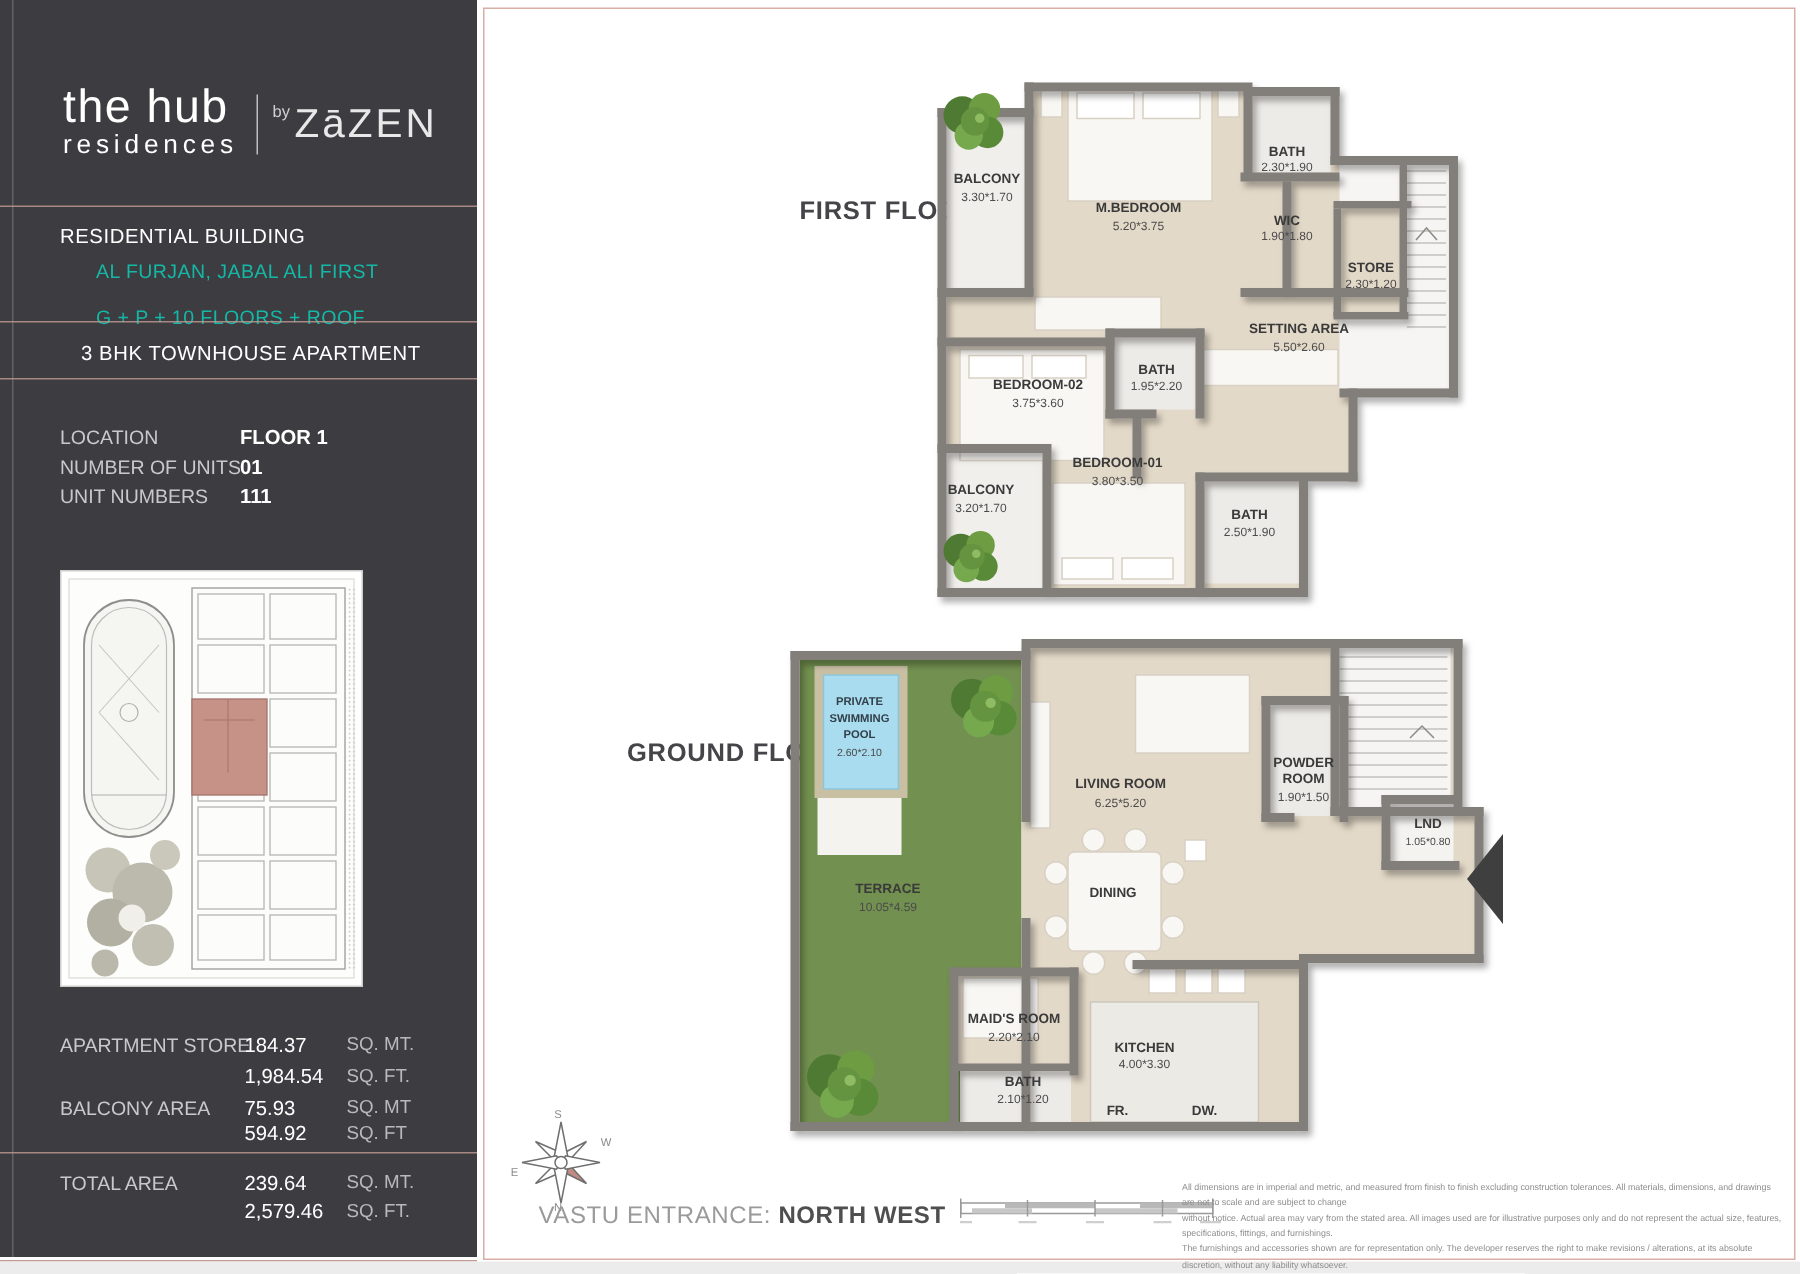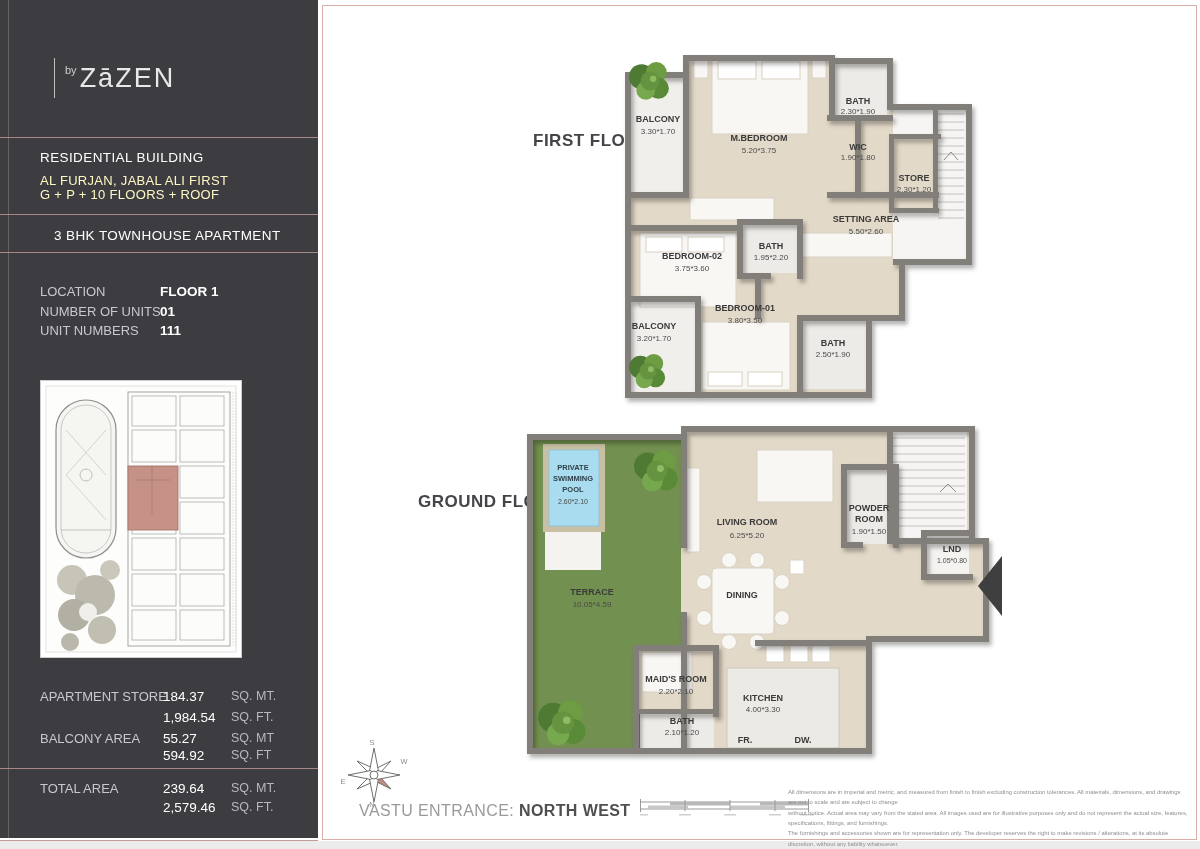--- a/index.html
+++ b/index.html
@@ -10,21 +10,21 @@
   .sidebar{left:0;top:0;width:318px;height:838px;background:#3d3c41;}
   .sb-vline{position:absolute;left:8px;top:0;width:1px;height:838px;background:#8b7d7a;opacity:.55;}
   .sb-hline{position:absolute;left:0;width:318px;height:1px;background:#c29b94;opacity:.8;}
   .logo-wrap{position:absolute;left:42px;top:58px;display:flex;align-items:center;color:#fff;}
   .logo-thehub{font-size:31px;letter-spacing:1px;line-height:.85;font-weight:400;}
   .logo-res{font-size:17.5px;letter-spacing:3.2px;font-weight:400;margin-top:2px;}
   .logo-div{width:1px;height:40px;background:#bfbfbf;margin:0 10px 0 12px;}
   .logo-by{font-size:11px;color:#cfcfcf;margin-right:3px;position:relative;top:-8px;text-align:right;}
   .logo-zazen{font-size:27px;letter-spacing:2px;color:#e8e8e8;font-weight:400;}
   .sb-h{color:#ffffff;font-weight:normal;font-size:13.5px;letter-spacing:.4px;}
-  .sb-t{color:#fef9c3;font-size:13px;letter-spacing:.3px;}
+  .sb-t{color:#14b8a6;font-size:13px;letter-spacing:.3px;margin-left:24px;}
   .kv{position:absolute;left:40px;color:#c9c8cc;font-size:13px;margin-top:18px;}
   .kv b{position:absolute;left:120px;color:#ffffff;font-size:13.5px;white-space:nowrap;}
   .arow{position:absolute;left:40px;color:#c9c8cc;font-size:13px;width:250px;}
   .arow .v{position:absolute;left:123px;color:#fff;font-weight:normal;font-size:13.5px;}
   .arow .u{position:absolute;left:191px;color:#b9b8bc;font-size:12.5px;}
   
   .content-border{left:322px;top:5px;width:873px;height:833px;border:1px solid #d9aea6;}
   .bottom-strip{left:0;top:841px;width:1200px;height:8px;background:#ececec;}
   .sb-bottomline{left:0;top:840px;width:318px;height:1px;background:#c29b94;}
   .floor-title{font-size:17px;font-weight:bold;color:#454449;letter-spacing:.5px;}
@@ -37,30 +37,34 @@
   .pl{font-family:"Liberation Sans",sans-serif;font-size:7.5px;font-weight:bold;fill:#31404a;text-anchor:middle;}
   .cl{font-family:"Liberation Sans",sans-serif;font-size:7.5px;fill:#8a8a8a;text-anchor:middle;}
 </style>
 </head>
 <body>
 
 <div class="abs sidebar">
   <div class="sb-vline"></div>
 
   <div class="logo-wrap">
+    <div>
+      <div class="logo-thehub">the hub</div>
+      <div class="logo-res">residences</div>
+    </div>
     <div class="logo-div"></div>
     <span class="logo-by">by</span>
     <span class="logo-zazen">ZāZEN</span>
   </div>
 
   <div class="sb-hline" style="top:137px"></div>
 
   <div class="abs sb-h" style="left:40px;top:150px">RESIDENTIAL BUILDING</div>
   <div class="abs sb-t" style="left:40px;top:173px">AL FURJAN, JABAL ALI FIRST</div>
-  <div class="abs sb-t" style="left:40px;top:187px">G + P + 10 FLOORS + ROOF</div>
+  <div class="abs sb-t" style="left:40px;top:204px">G + P + 10 FLOORS + ROOF</div>
 
   <div class="sb-hline" style="top:214px"></div>
 
   <div class="abs sb-h" style="left:54px;top:228px">3 BHK TOWNHOUSE APARTMENT</div>
 
   <div class="sb-hline" style="top:252px"></div>
 
   <div class="kv" style="top:266px"><span>LOCATION</span><b>FLOOR 1</b></div>
   <div class="kv" style="top:286px"><span>NUMBER OF UNITS</span><b>01</b></div>
   <div class="kv" style="top:305px"><span>UNIT NUMBERS</span><b>111</b></div>
@@ -115,21 +119,21 @@
       <circle cx="48" cy="232" r="9" fill="#f0efe9"></circle>
       <circle cx="30" cy="262" r="9" fill="#bab8ab"></circle>
     </g>
   </svg>
 
   <div class="arow" style="top:689px"><span>APARTMENT STORE</span><span class="v">184.37</span><span class="u">SQ. MT.</span></div>
   <div class="arow" style="top:710px">
       <span class="v">1,984.54</span>
       <span class="u">SQ. FT.</span>
     </div>
-  <div class="arow" style="top:731px"><span>BALCONY AREA</span><span class="v">55.27</span><span class="u">SQ. MT</span></div>
+  <div class="arow" style="top:731px"><span>BALCONY AREA</span><span class="v">75.93</span><span class="u">SQ. MT</span></div>
   <div class="arow" style="top:748px">
       <span class="v">594.92</span>
       <span class="u">SQ. FT</span>
     </div>
 
   <div class="sb-hline" style="top:768px"></div>
 
   <div class="arow" style="top:781px"><span>TOTAL AREA</span><span class="v">239.64</span><span class="u">SQ. MT.</span></div>
   <div class="arow" style="top:800px">
       <span class="v">2,579.46</span>

